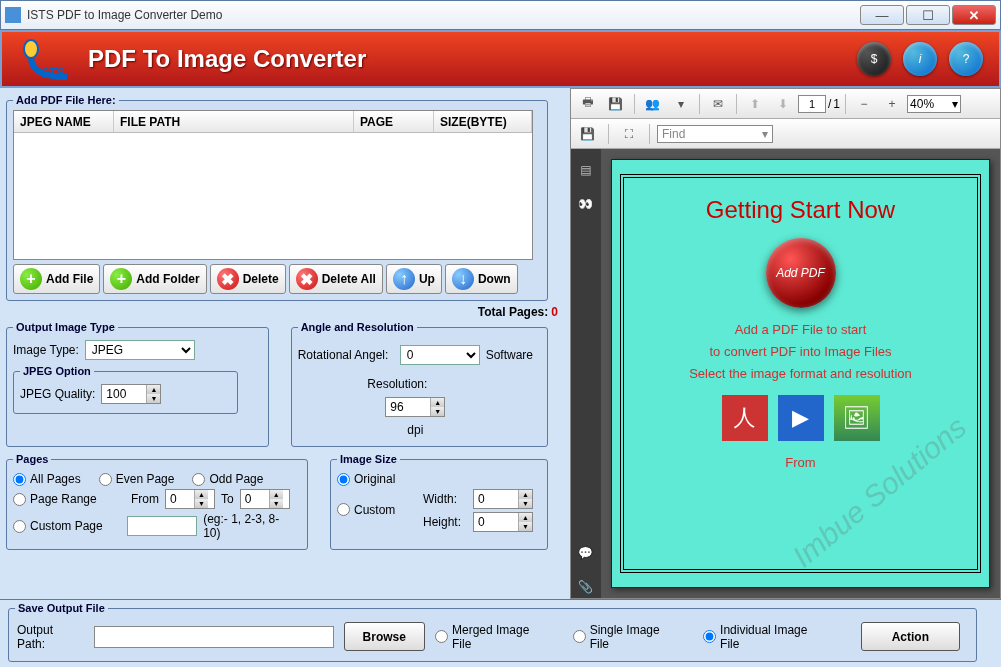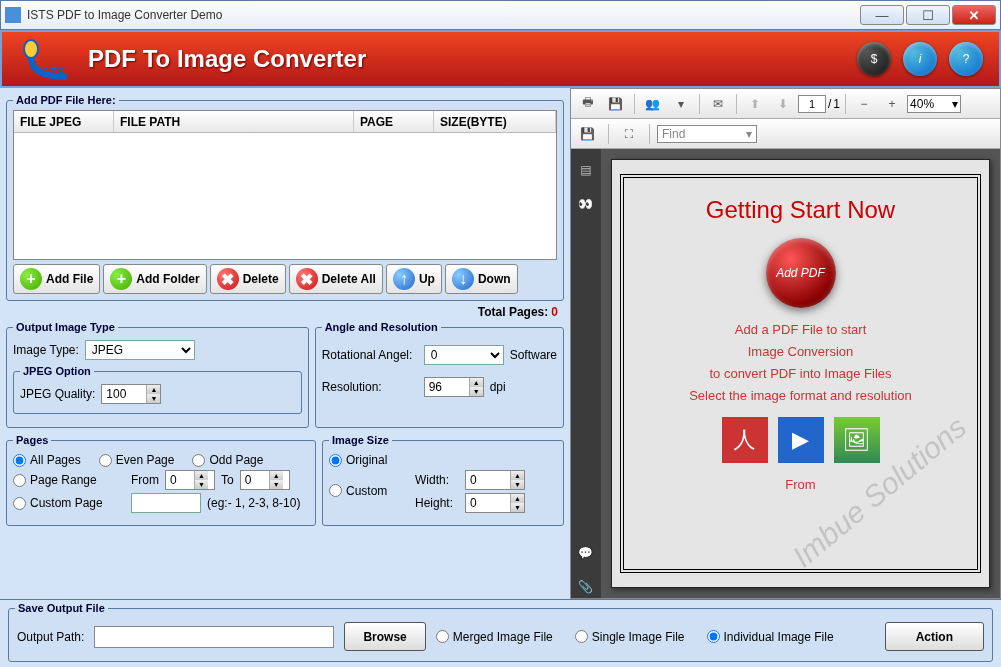--- a/index.html
+++ b/index.html
@@ -16,21 +16,21 @@
 .logo svg { width:60px; height:44px;}
 .apptitle { color: #fff; font-size: 24px; font-weight: bold; text-shadow: 1px 1px 2px #600; margin-left: 6px; }
 .head-spacer { flex: 1; }
 .headbtn { width: 34px; height: 34px; border-radius: 50%; margin: 0 6px; display: flex; align-items: center; justify-content: center; font-size: 20px; color: #fff; cursor: pointer; box-shadow: inset 0 2px 4px rgba(255,255,255,.4), 0 1px 3px rgba(0,0,0,.5);}
 .headbtn.dollar { background: radial-gradient(circle at 30% 30%, #555, #111); }
 .headbtn.info { background: radial-gradient(circle at 30% 30%, #5bd, #06c); font-style: italic; font-family: serif;}
 .headbtn.help { background: radial-gradient(circle at 30% 30%, #5bd, #06c); }
 .main { display: flex; height: 511px; }
 .left { width: 570px; padding: 4px 6px; }
 .right { flex: 1; background: #444; display: flex; flex-direction: column; border:1px solid #888;}
-fieldset { border: 1px solid #5a7aa3; border-radius: 3px; margin: 2px 0 4px 0; padding: 4px 6px 6px 6px; background: #cfe0f4; }
+fieldset { border: 1px solid #5a7aa3; border-radius: 3px; margin: 2px 16px 4px 0; padding: 4px 14px 6px 6px; background: #cfe0f4; }
 legend { color: #003; font-weight: bold; font-size: 11px; padding: 0 3px; }
 .filetable { background: #fff; border: 1px solid #888; height: 150px; }
 .filetable .thead { display: flex; background: linear-gradient(#fff,#e8e8e8); border-bottom: 1px solid #bbb; height: 22px; align-items: center; font-weight: bold; font-size: 11px; }
 .filetable .th { border-right: 1px solid #ccc; padding: 0 6px; height: 100%; display: flex; align-items: center; }
 .btnrow { display: flex; gap: 3px; margin-top: 4px; }
 .ibtn { flex:0 0 auto; background: linear-gradient(#fff,#e4e4e4); border: 1px solid #888; border-radius: 3px; padding: 3px 6px; display: flex; align-items: center; gap: 4px; font-size: 13px; font-weight: bold; cursor: pointer; white-space:nowrap;}
 .ibtn .ic { width: 22px; height: 22px; border-radius: 50%; display: flex; align-items: center; justify-content: center; font-size: 16px; color: #fff; }
 .ic.plus { background: radial-gradient(circle at 30% 30%, #8e4, #4a0); }
 .ic.del { background: radial-gradient(circle at 30% 30%, #f77, #c11); }
 .ic.arrow { background: radial-gradient(circle at 30% 30%, #8cf, #26c); }
@@ -48,26 +48,26 @@
 .row { display: flex; align-items: center; gap: 6px; margin: 3px 0; }
 .lbl { font-size: 12px; }
 
 
 .rtoolbar { background: linear-gradient(#fff,#e6e6e6); height: 30px; display: flex; align-items: center; padding: 0 4px; gap: 2px; border-bottom:1px solid #aaa;}
 .rtoolbar2 { background: linear-gradient(#fff,#e6e6e6); height: 30px; display: flex; align-items: center; padding: 0 4px; gap: 4px; border-bottom:1px solid #aaa;}
 .tbtn { width: 26px; height: 24px; border: 1px solid transparent; border-radius: 3px; display: flex; align-items: center; justify-content: center; cursor: pointer; font-size: 14px; color:#555;}
 .tsep { width: 1px; height: 20px; background: #bbb; margin: 0 3px; }
 .pgbox { width: 28px; height: 18px; border: 1px solid #888; background: #fff; text-align: center; font-size: 11px; }
 .zoom { width: 54px; height: 18px; border: 1px solid #888; background: #fff; font-size: 11px; display:flex; align-items:center; padding:0 2px; justify-content:space-between;}
-.find { width: 100px; height: 18px; border: 1px solid #888; background: #fff; font-size: 11px; color:#888; display:flex; align-items:center; padding:0 4px; justify-content:space-between;}
+.find { width: 116px; height: 18px; border: 1px solid #888; background: #fff; font-size: 11px; color:#888; display:flex; align-items:center; padding:0 4px; justify-content:space-between;}
 .rbody { flex: 1; display: flex; background: #555; overflow:hidden;}
 .sidebar { width: 30px; background: #3b3b3b; display: flex; flex-direction: column; align-items: center; gap: 12px; padding-top: 10px; color:#bbb; font-size:16px;}
 .sidebar .sic { cursor:pointer; width:22px; height:22px; display:flex; align-items:center; justify-content:center;}
 .sidebar .spacer { flex:1;}
-.page { margin: 10px; background: #e5e5e5; flex:1; border: 1px solid #222; box-shadow: 2px 2px 6px rgba(0,0,0,.5); padding: 14px 8px; overflow:hidden; position:relative;}
+.page { margin: 10px; background: #5eead4; flex:1; border: 1px solid #222; box-shadow: 2px 2px 6px rgba(0,0,0,.5); padding: 14px 8px; overflow:hidden; position:relative;}
 .page .inner { border: 4px double #000; height: 100%; padding: 10px 16px; text-align: center; position:relative;}
 .page h1 { color: #c00; font-size: 24px; font-weight: normal; margin: 8px 0 14px; }
 .redball { width: 70px; height: 70px; border-radius: 50%; background: radial-gradient(circle at 35% 30%, #f55, #800 70%, #400); margin: 6px auto 14px; box-shadow: 0 3px 8px rgba(0,0,0,.5), inset 0 2px 6px rgba(255,255,255,.4); display:flex; align-items:center; justify-content:center; color:#fff; font-size:9px; font-style:italic;}
 .page p { color: #c33; font-size: 13px; margin: 7px 0; }
 .wm { position: absolute; right: -10px; bottom: 60px; transform: rotate(-40deg); color: rgba(100,100,100,.25); font-size: 30px; font-style: italic; white-space:nowrap;}
 .thumbs { display:flex; justify-content:center; gap:10px; margin:14px 0;}
 .thumb { width:46px; height:46px; background:#c33; display:flex; align-items:center; justify-content:center; color:#fff; font-size:22px;}
 .thumb.play { background:#26c;}
 .thumb.img { background:linear-gradient(#7c3,#385);}
 
@@ -111,21 +111,21 @@
       <span>?</span>
     </div>
 </div>
 
 <div class="main">
   <div class="left">
     <fieldset>
       <legend>Add PDF File Here:</legend>
       <div class="filetable">
         <div class="thead">
-          <div class="th" style="width:100px">FILE JPEG</div>
+          <div class="th" style="width:100px">JPEG NAME</div>
           <div class="th" style="width:240px">FILE PATH</div>
           <div class="th" style="width:80px">PAGE</div>
           <div class="th" style="flex:1">SIZE(BYTE)</div>
         </div>
       </div>
       <div class="btnrow">
         <div class="ibtn">
             <span class="ic plus">+</span>
             <span>Add File</span>
           </div>
@@ -178,21 +178,21 @@
         </div>
       </fieldset>
 
       <fieldset>
         <legend>Angle and Resolution</legend>
         <div class="row" style="margin-top:8px;">
           <span class="lbl" style="width:96px">Rotational Angel:</span>
           <select style="width:80px"><option>0</option></select>
           <span class="lbl">Software</span>
         </div>
-        <div class="row" style="margin-top:12px;">
+        <div class="row" style="margin-top:12px;flex-direction:column;">
           <span class="lbl" style="width:96px">Resolution:</span>
           <span class="spin">
               <input value="96" style="">
               <span class="ar">
                 <span>▲</span>
                 <span>▼</span>
               </span>
             </span>
           <span class="lbl">dpi</span>
         </div>
@@ -360,21 +360,20 @@
             <span>📎</span>
           </div>
       </div>
       <div class="page">
         <div class="inner">
           <h1>Getting Start Now</h1>
           <div class="redball">
               <span>Add PDF</span>
             </div>
           <p>Add a PDF File to start</p>
-          <p>Image Conversion</p>
           <p>to convert PDF into Image Files</p>
           <p>Select the image format and resolution</p>
           <div class="thumbs">
             <div class="thumb">人</div>
             <div class="thumb play">▶</div>
             <div class="thumb img">🖼</div>
           </div>
           <p>From</p>
           <div class="wm">Imbue            Solutions</div>
         </div>

